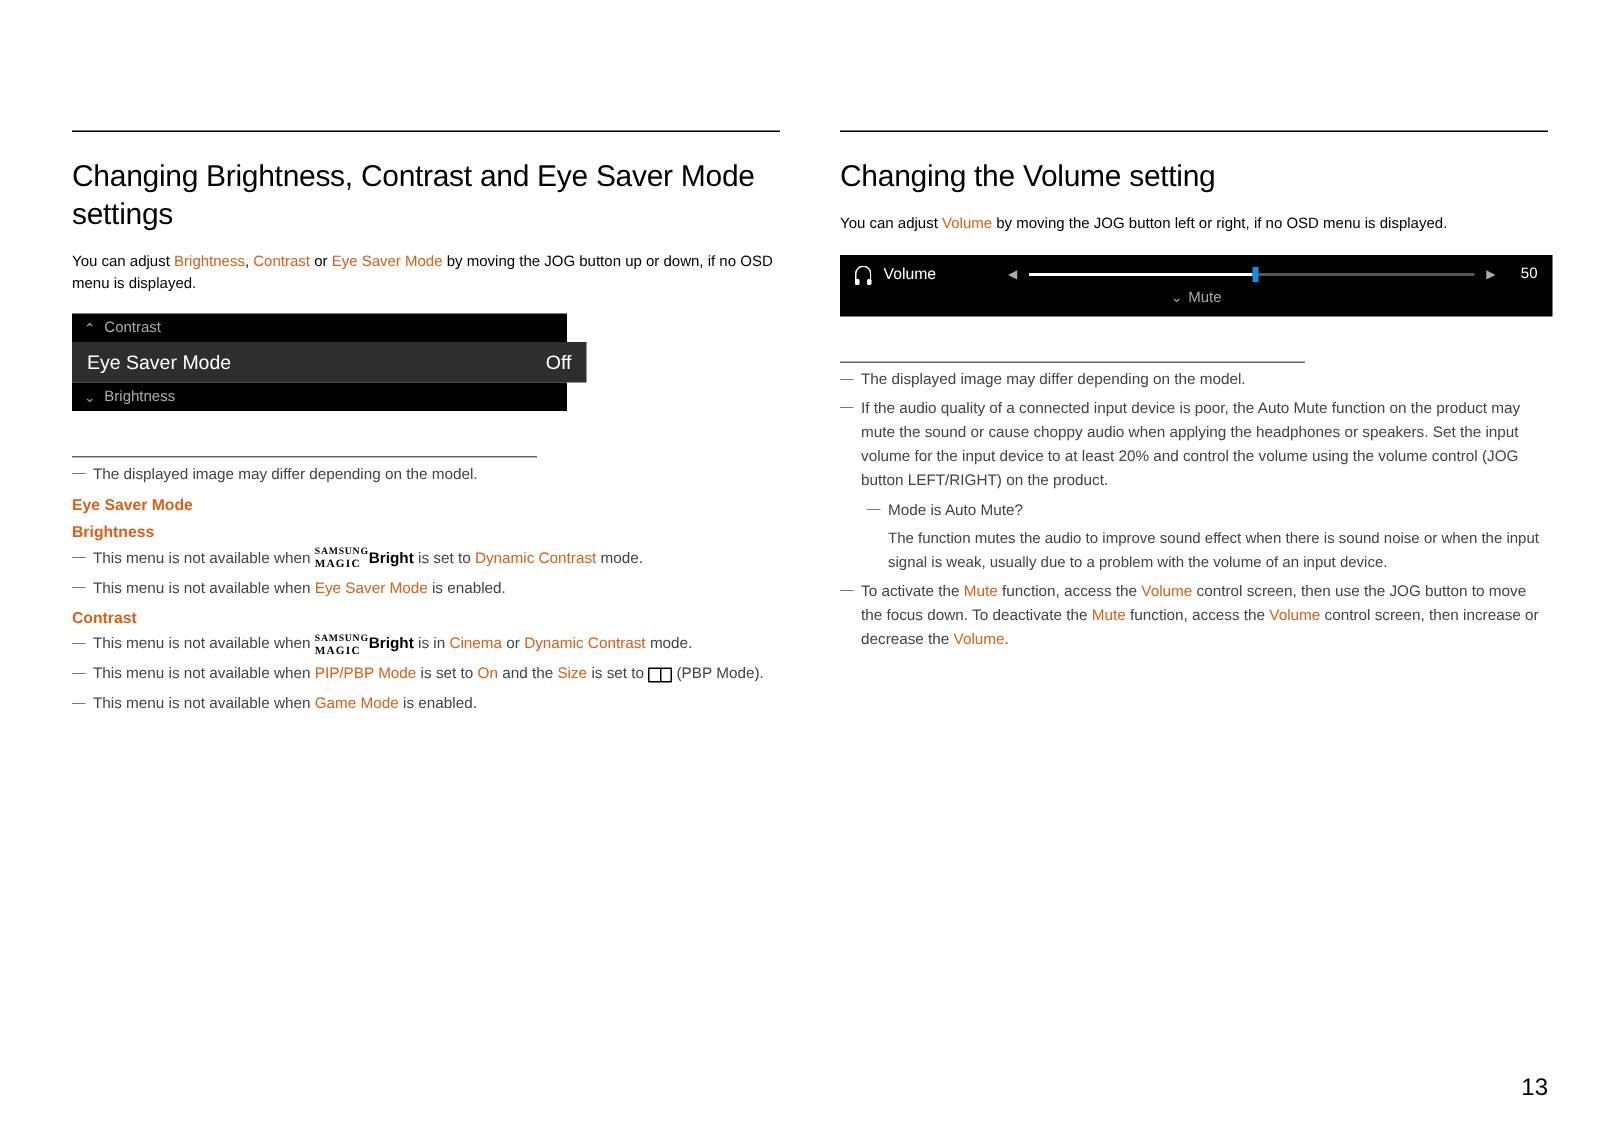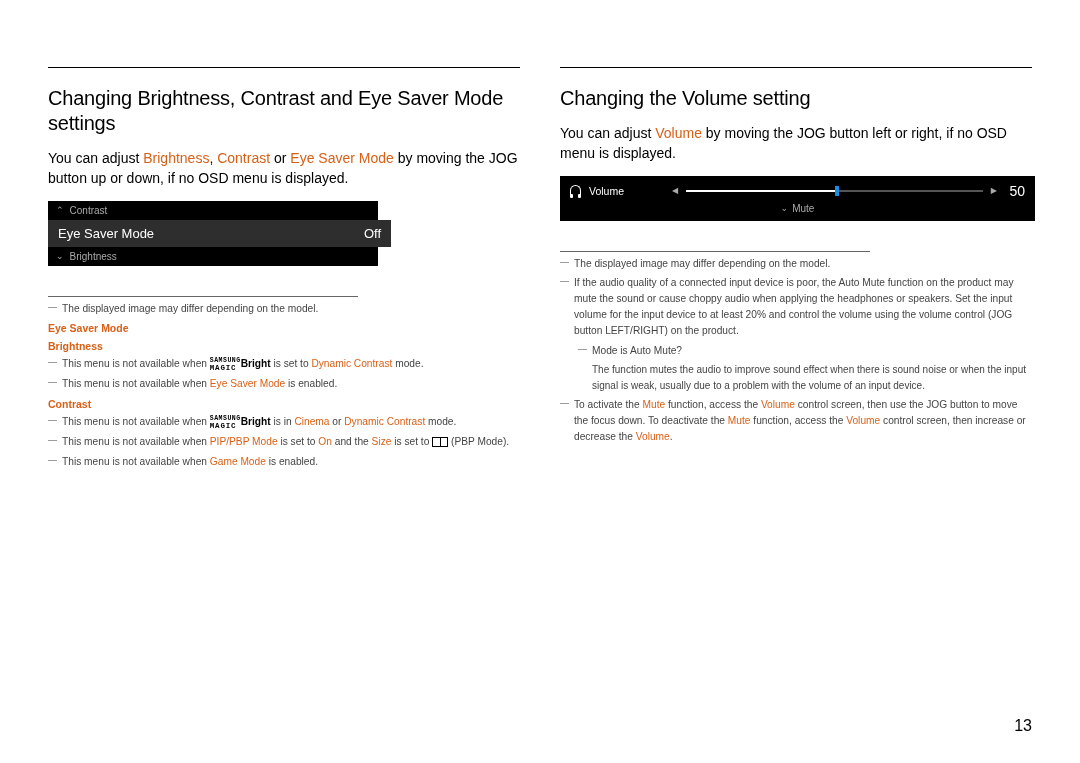--- a/index.html
+++ b/index.html
@@ -6,40 +6,39 @@
   body {
     font-family: Arial, Helvetica, sans-serif;
     background: #fff;
     width: 1080px;
     height: 763px;
     position: relative;
     color: #000;
   }
   .page {
     display: flex;
-    padding: 51px 48px 30px 48px;
+    padding: 87px 48px 30px 48px;
     gap: 40px;
     width: 100%;
-    margin-top: 16px;
   }
   .col { flex: 1; min-width: 0; }
   .hr-top {
     border: none;
     border-top: 1px solid #000;
     margin-bottom: 18px;
   }
   h2.section-heading {
     font-size: 20px;
     font-weight: 400;
     line-height: 1.25;
     margin-bottom: 12px;
     letter-spacing: -0.2px;
   }
   .intro {
-    font-size: 14px;
+    font-size: 10px;
     line-height: 1.45;
     margin-bottom: 12px;
   }
   .orange { color: #d86018; }
 
   
   .osd1 { width: 330px; margin-bottom: 30px; }
   .osd-row {
     background: #000;
     color: #aaa;
@@ -86,21 +85,21 @@
   }
   .dash-item.nested { margin-left: 18px; }
   .subheading {
     color: #d86018;
     font-size: 10.5px;
     font-weight: 700;
     margin: 6px 0 4px 0;
   }
   .bold-inline { font-weight: 700; color: #000; }
   .samsung-magic {
-    font-family: Liberation Mono, monospace;
+    font-family: Liberation Serif, serif;
     letter-spacing: -0.3px;
   }
   .samsung-magic .super { font-size: 6.5px; vertical-align: super; letter-spacing: 0.5px; }
   .samsung-magic .base { font-size: 7.5px; letter-spacing: 0.8px; }
   .pbp-icon {
     display: inline-block;
     width: 16px; height: 10px;
     border: 1px solid #000;
     position: relative;
     vertical-align: middle;
@@ -164,21 +163,21 @@
     background: #fff;
   }
   .track-thumb {
     position: absolute;
     left: 50%;
     top: -4px;
     width: 4px; height: 10px;
     background: #1b8de0;
   }
   .tri { font-size: 8px; color: #aaa; }
-  .vol-value { width: 20px; text-align: right; font-size: 14px; }
+  .vol-value { width: 20px; text-align: right; font-size: 10px; }
   .osd-volume-row2 {
     display: flex;
     justify-content: center;
     margin-top: 4px;
     color: #aaa;
     gap: 4px; font-size: 10px;
   }
 
   .page-num {
     position: absolute;

